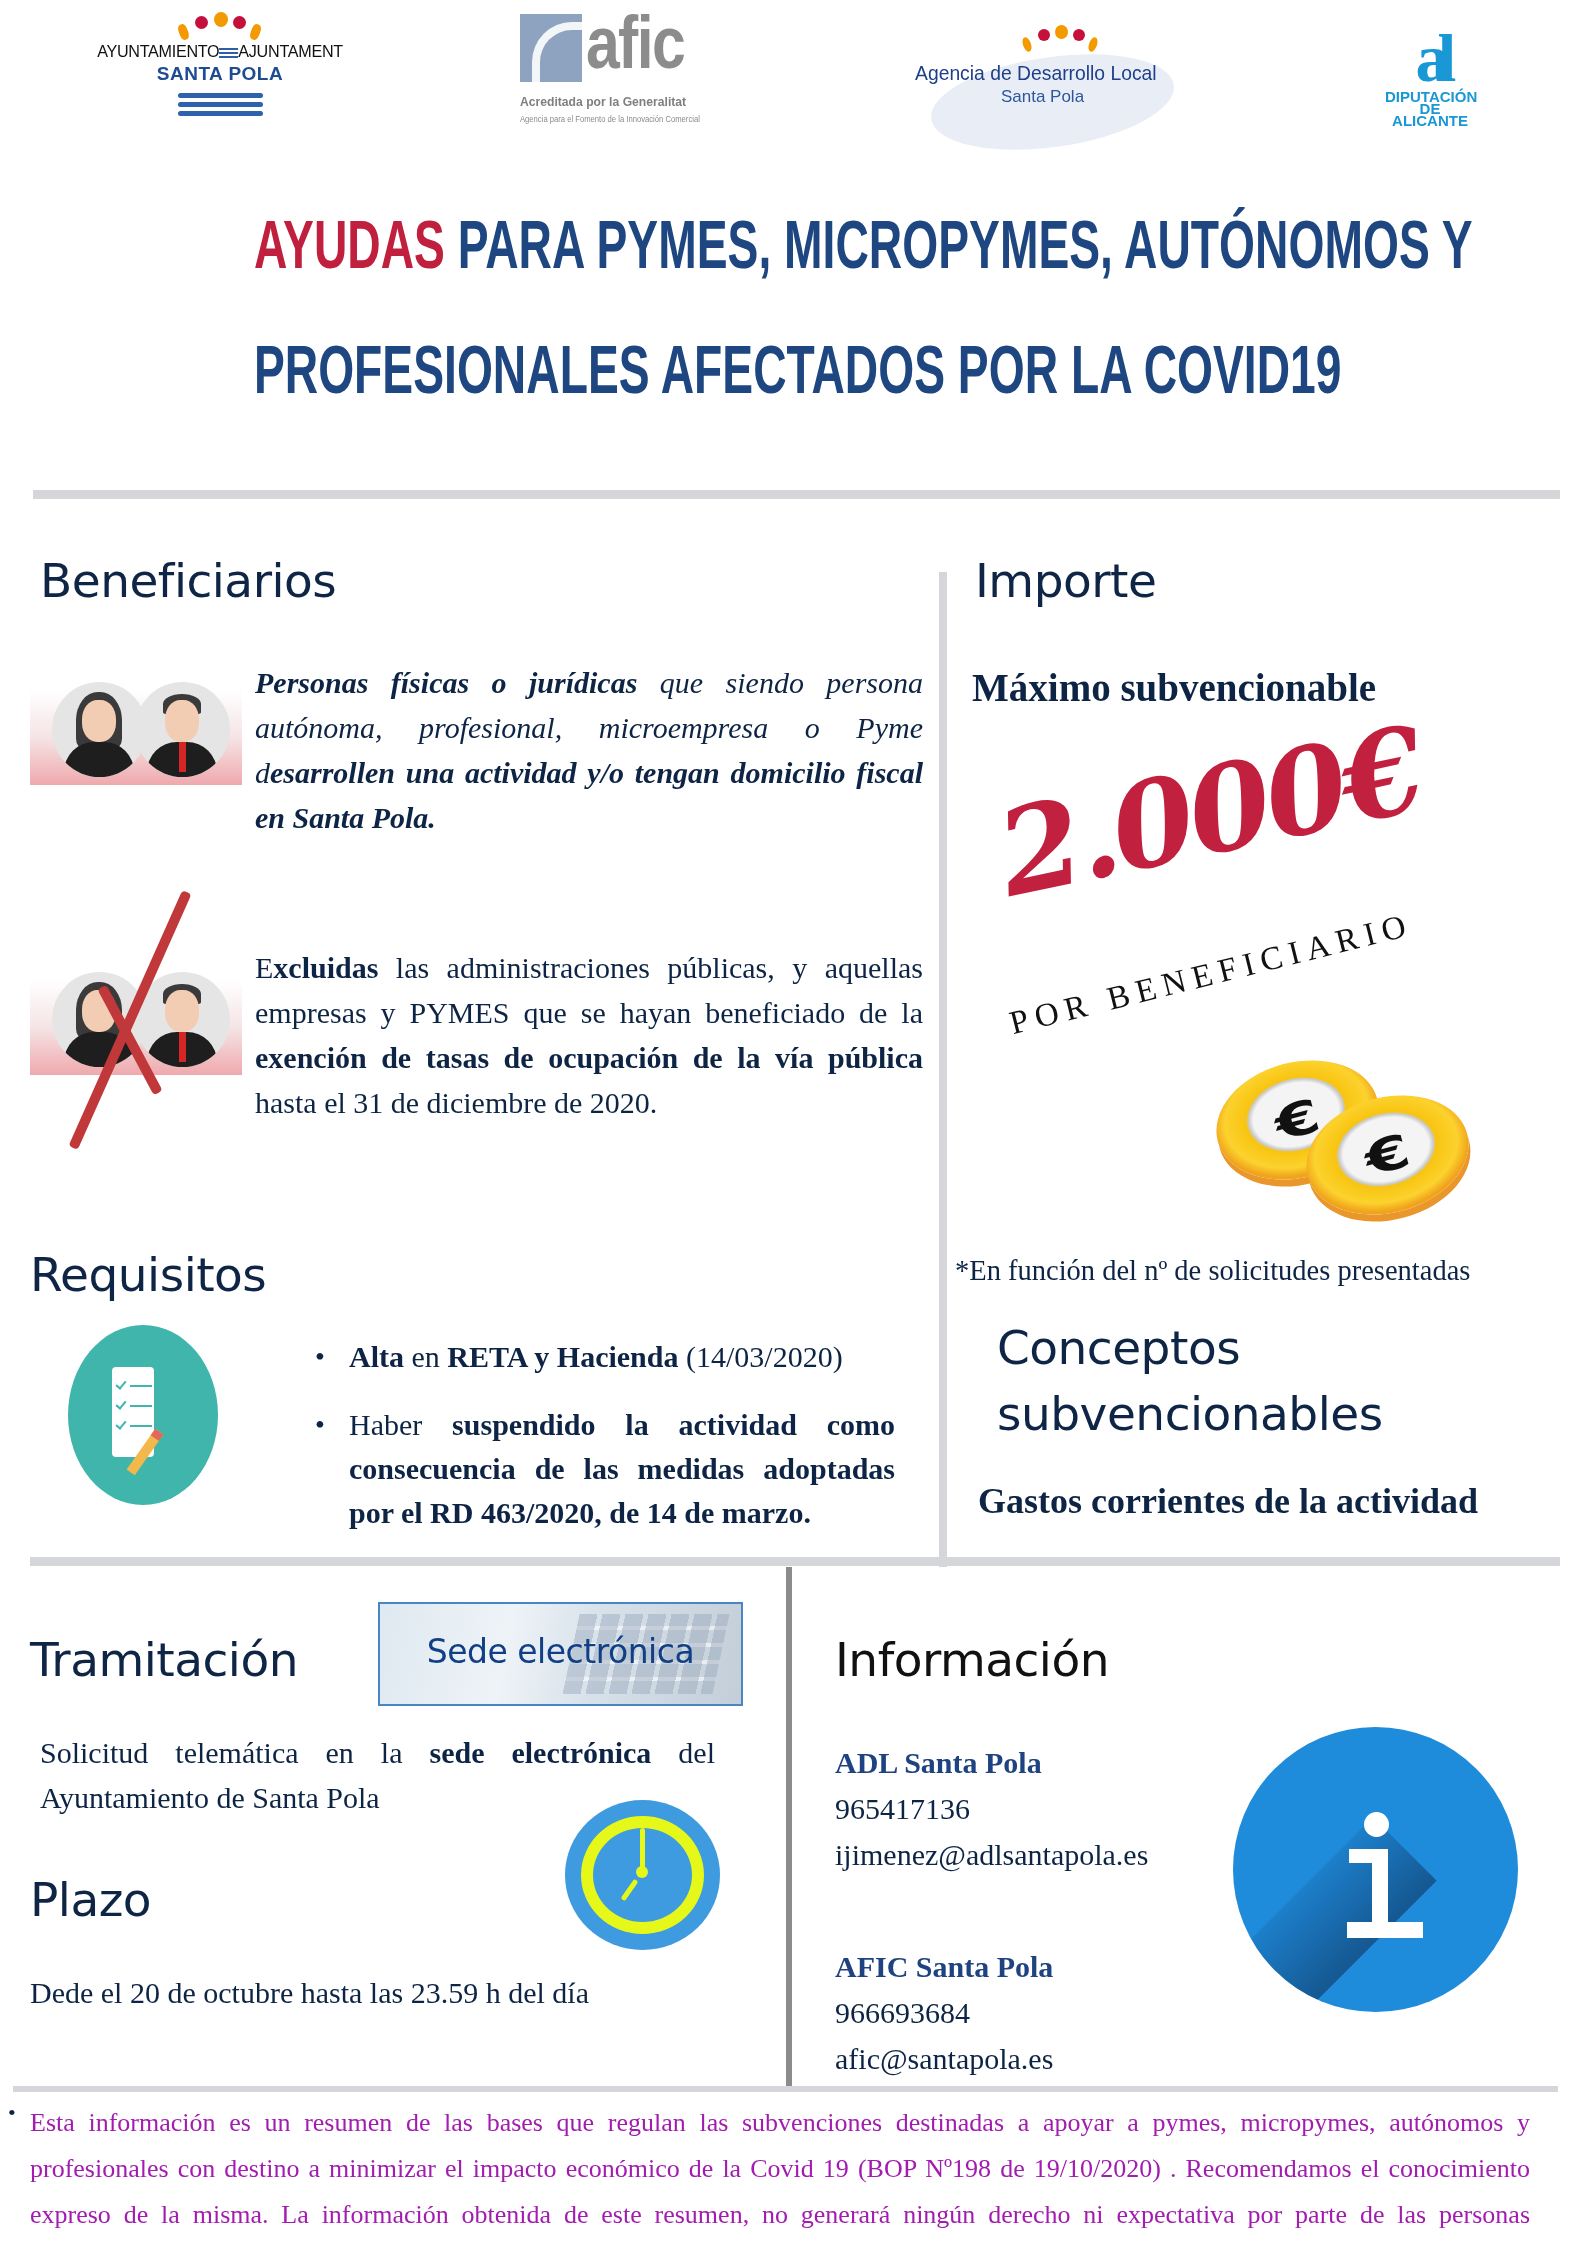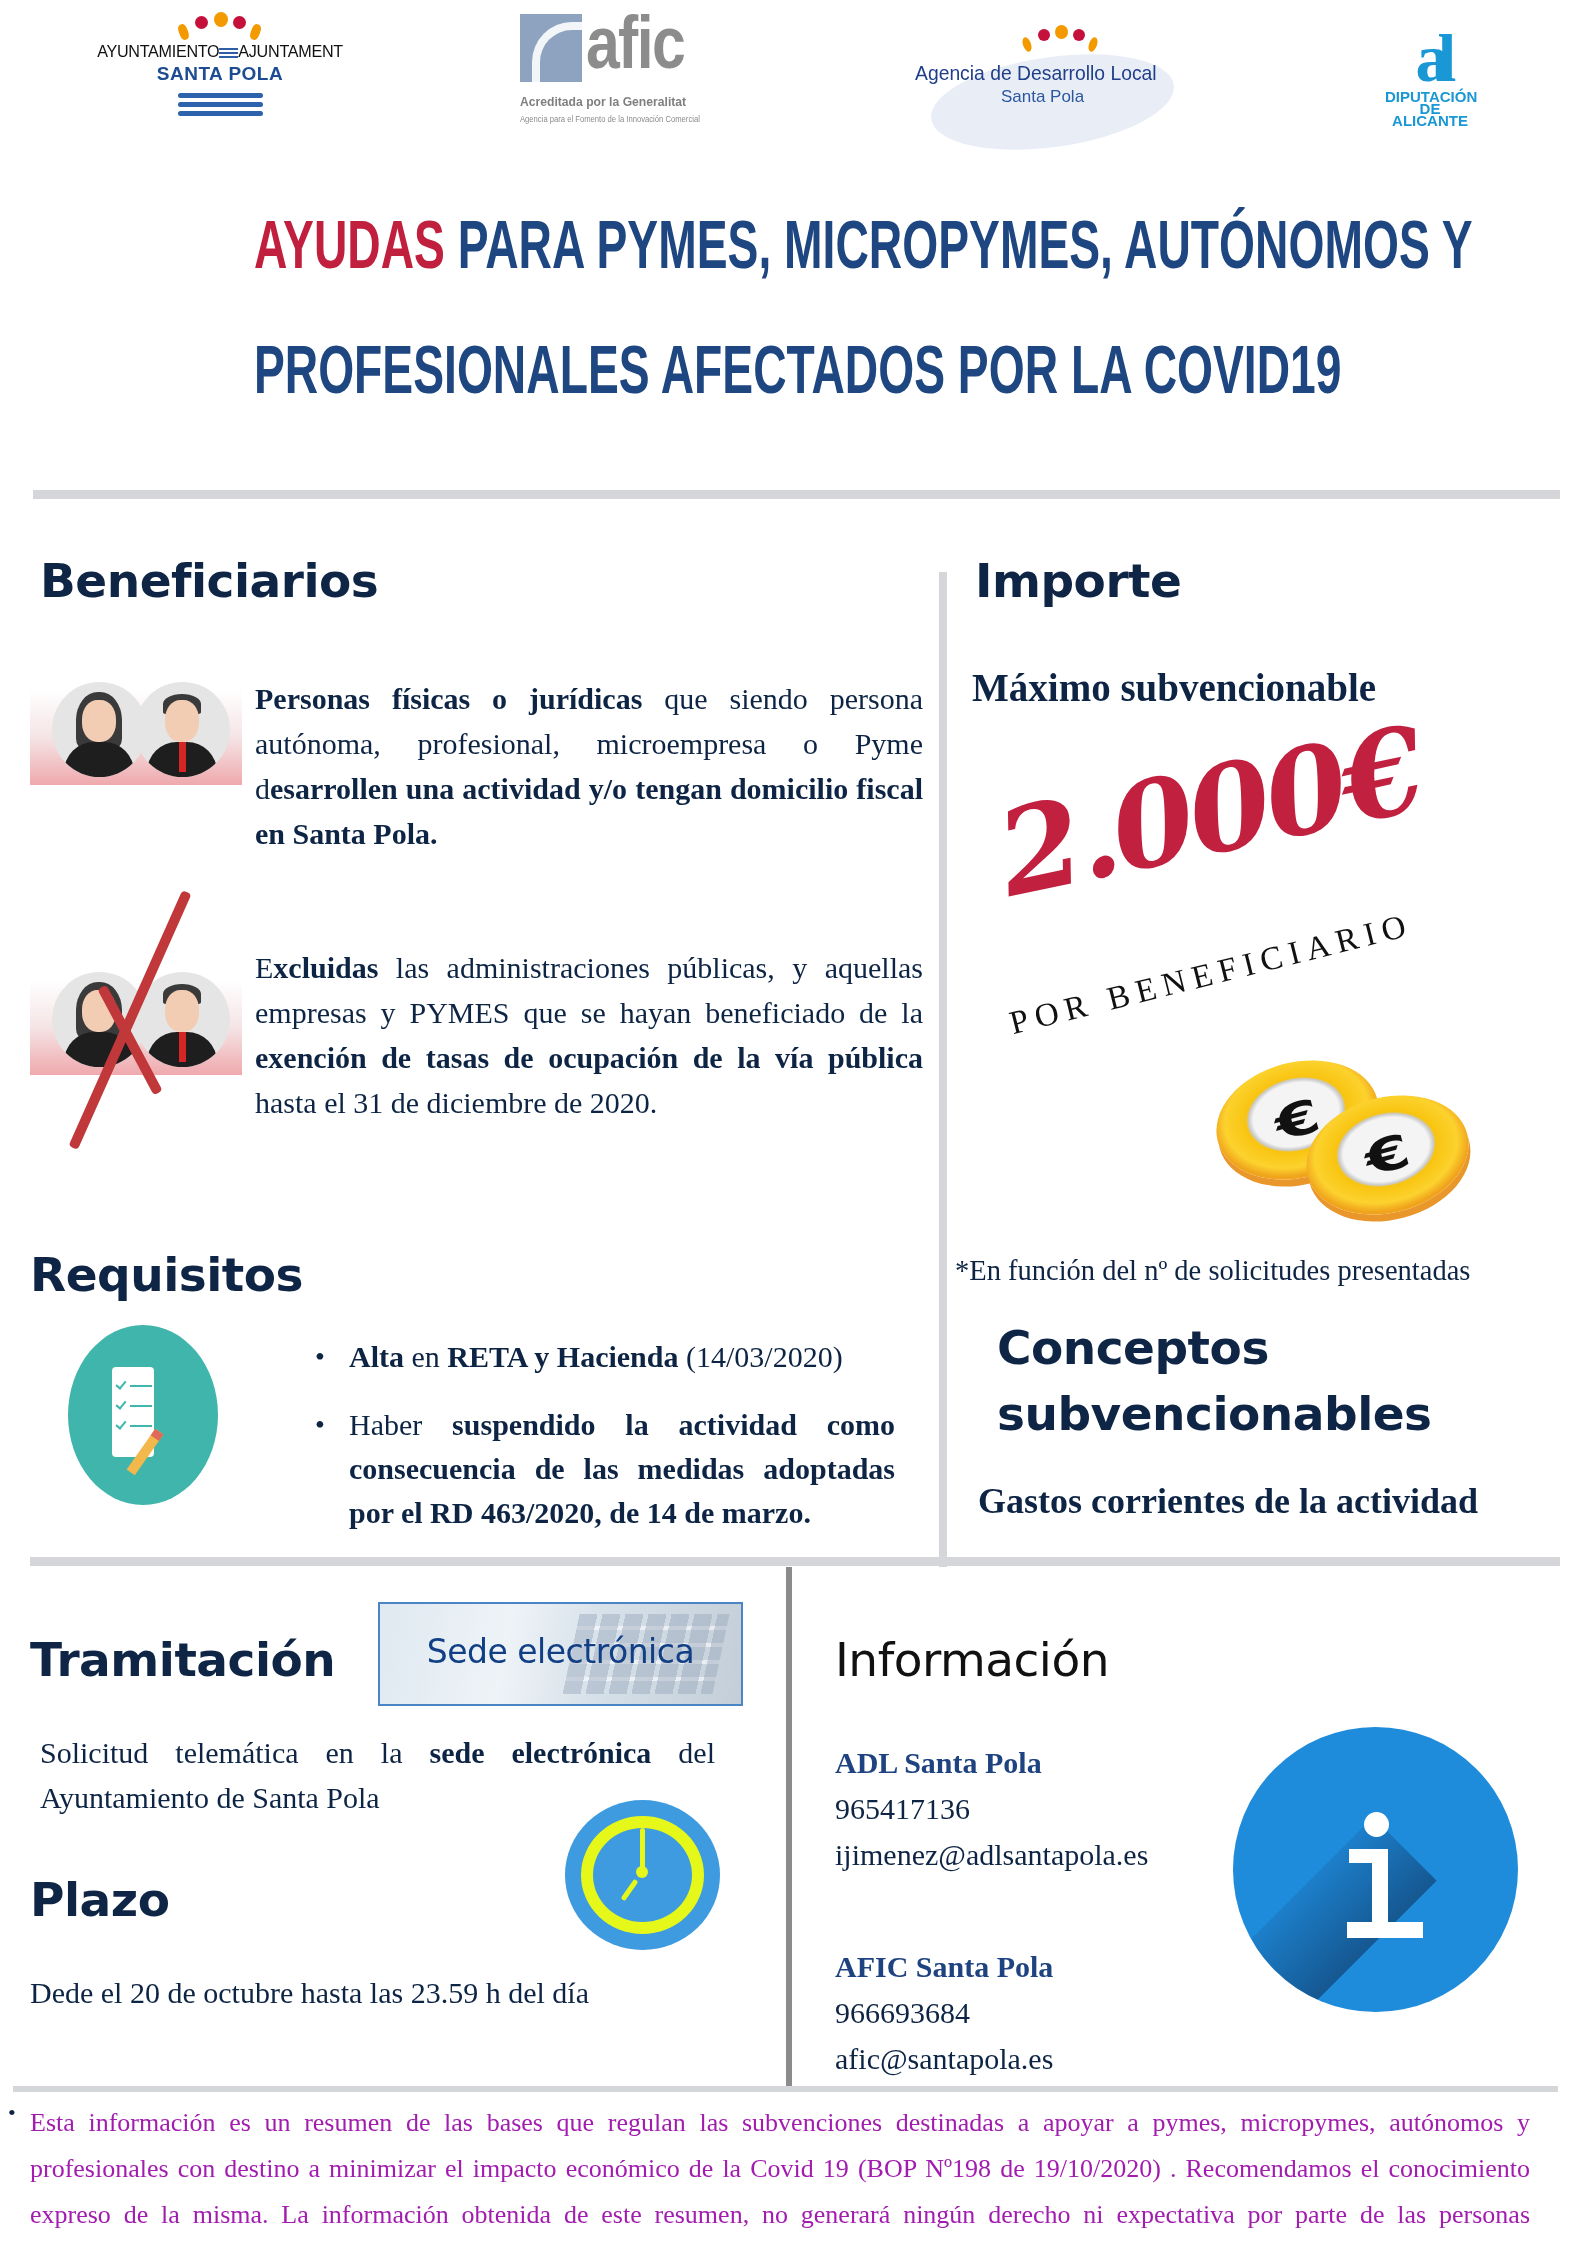--- a/index.html
+++ b/index.html
@@ -39,21 +39,21 @@
   .title .red { color: #c01f3d; }
   .title1 { top: 205px; }
   .title2 { top: 330px; }
 
   
   .hbar { background: #d4d6d9; height: 9px; }
   .vbar { background: #d4d6d9; width: 8px; }
   .vbar-dark { background: #8b8b8b; width: 6px; }
 
   
-  .h2 { font-family: "DejaVu Sans", sans-serif; font-weight: bold; font-size: 47px; color: #0f2545; letter-spacing: -0.5px; white-space: nowrap; }
+  .h2 { font-family: "DejaVu Sans", sans-serif; font-weight: normal; font-size: 47px; color: #0f2545; letter-spacing: -0.5px; white-space: nowrap; }
   .h2.black { color: #111; font-weight: normal; }
 
   .body-text { font-size: 30px; line-height: 45px; color: #0d2444; text-align: justify; text-align-last: left; }
   .body-text b { font-weight: bold; }
 
   
   .avatar-box { width: 212px; height: 95px; background: linear-gradient(#ffffff 0%, #f5e4e5 50%, #efa9ad 100%); }
   .avatar { position: absolute; width: 95px; height: 95px; border-radius: 50%; background: #e5e5e5; overflow: hidden; top: -8px; }
   .avatar .head { position: absolute; left: 30px; top: 18px; width: 34px; height: 42px; border-radius: 45%; background: #f2cdb4; }
   .avatar .hair-f { position: absolute; left: 24px; top: 10px; width: 46px; height: 58px; border-radius: 48% 48% 20% 20%; background: #3a3a3a; }
@@ -163,21 +163,21 @@
       <div class="body"></div>
     </div>
   <div class="avatar" style="left:105px;">
       <div class="hair-m"></div>
       <div class="head"></div>
       <div class="body"></div>
       <div class="tie"></div>
     </div>
 </div>
 
-<div class="abs body-text" style="left:255px;top:676px;width:668px;">
+<div class="abs body-text" style="left:255px;top:660px;width:668px;font-style:italic;">
   <b>Personas físicas o jurídicas</b><span> que siendo persona autónoma, profesional, microempresa o Pyme d</span><b>esarrollen una actividad y/o tengan domicilio fiscal en Santa Pola.</b>
 </div>
 
 <div class="abs avatar-box" style="left:30px;top:980px;">
   <div class="avatar" style="left:22px;">
       <div class="hair-f"></div>
       <div class="head"></div>
       <div class="body"></div>
     </div>
   <div class="avatar" style="left:105px;">

